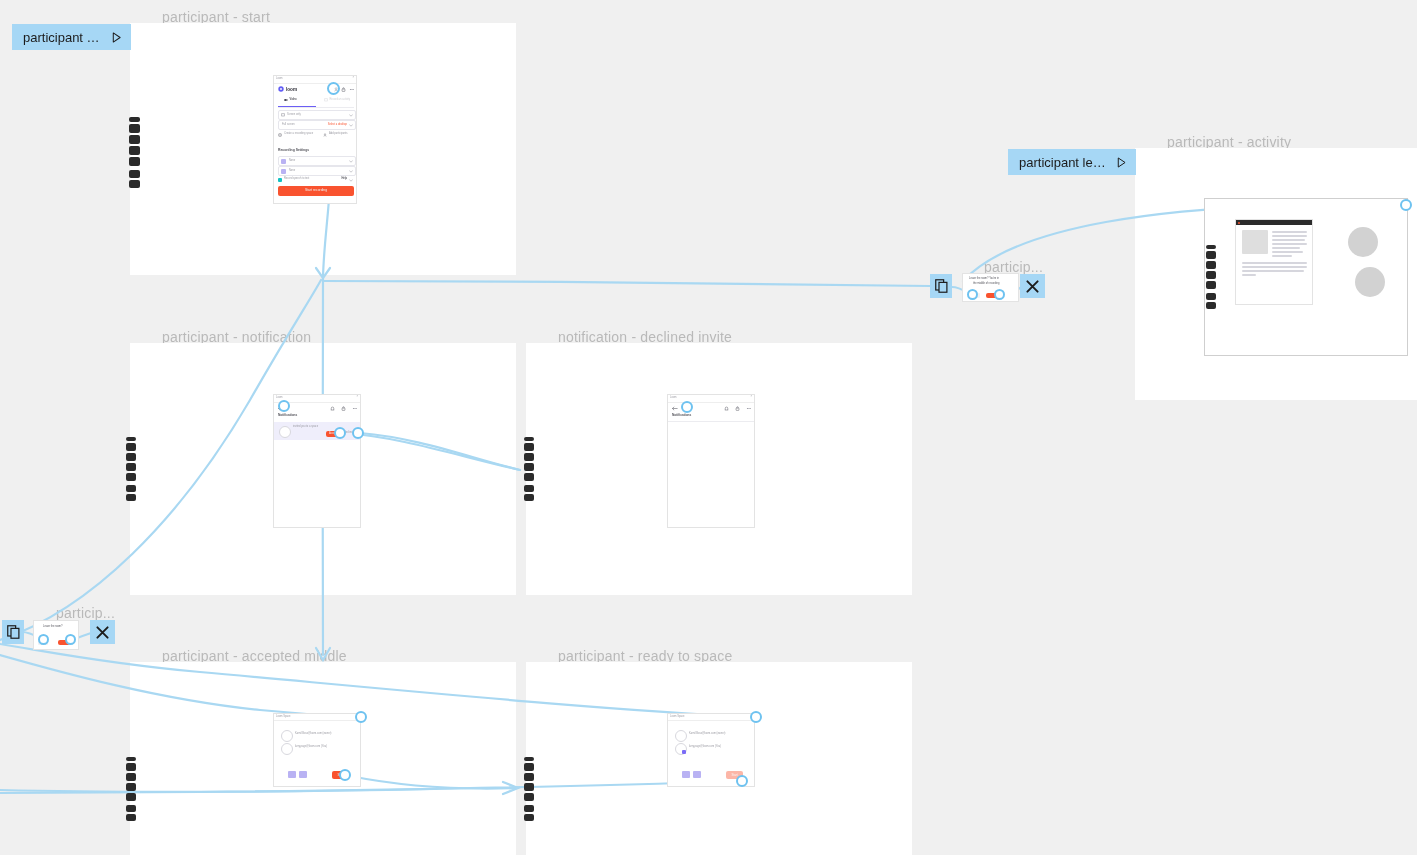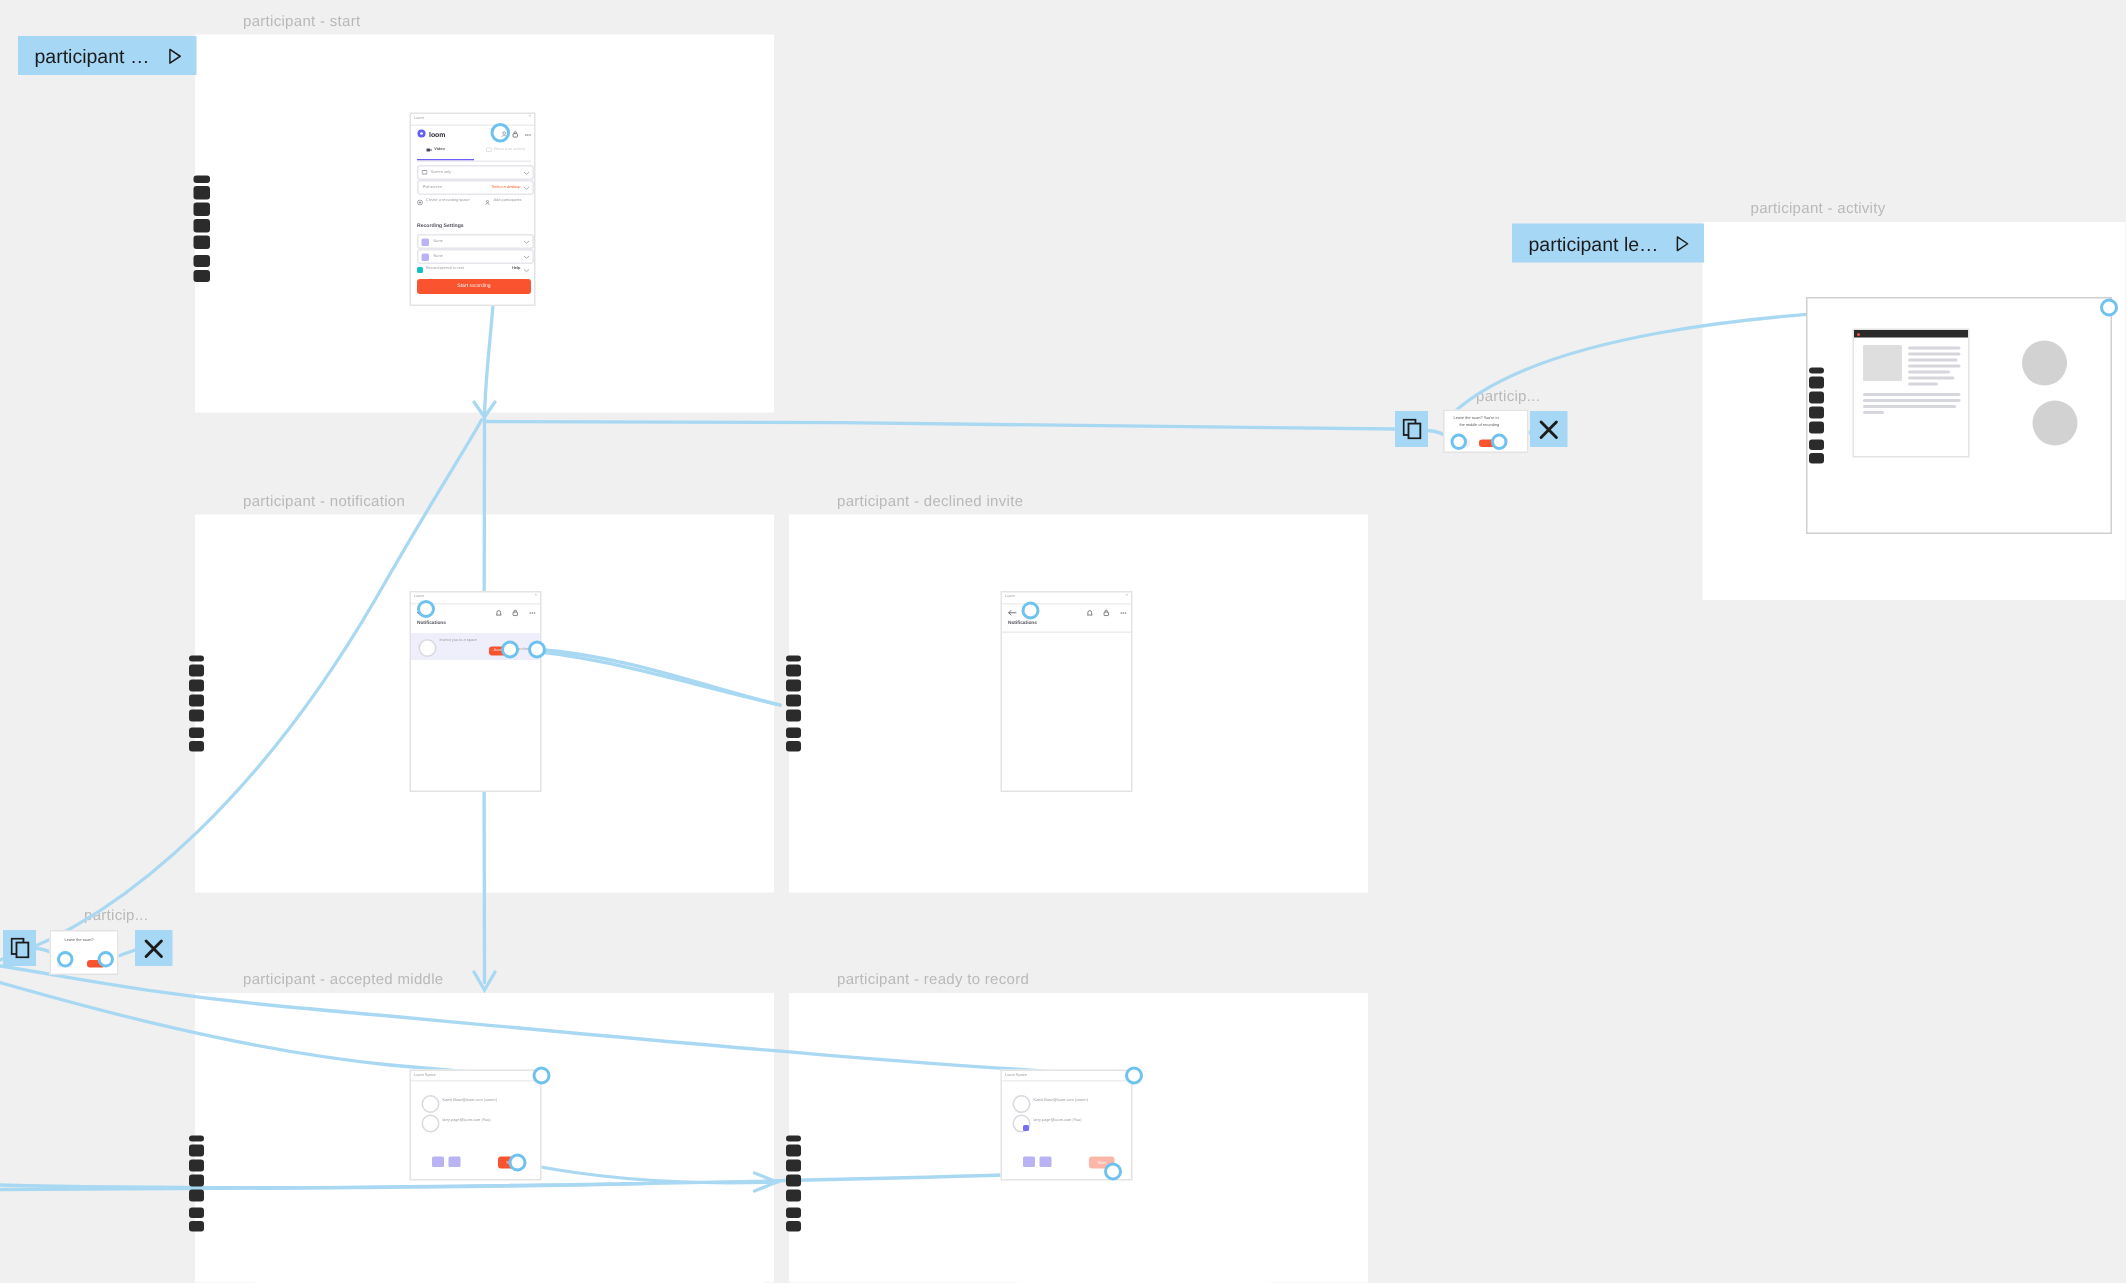--- a/index.html
+++ b/index.html
@@ -10,21 +10,21 @@
     -webkit-font-smoothing:antialiased;
   }
   .canvas{position:absolute;inset:0;}
   .layer{position:absolute;left:0;top:0;width:1417px;height:855px;}
   #edges{pointer-events:none;z-index:5;}
   #nodes{z-index:10;}
 
   
   .frame{position:absolute;background:#ffffff;}
   .frame-label{
-    position:absolute;font-size:10px;color:#b9b9b9;letter-spacing:.2px;
+    position:absolute;font-size:14px;color:#b9b9b9;letter-spacing:.2px;
     white-space:nowrap;
     padding-left:32px;
   }
 
   
   .flow-badge{
     position:absolute;background:#a6d7f5;display:flex;align-items:center;
     height:26px;padding:0 9px 0 11px;gap:9px;box-sizing:border-box;
   }
   .flow-badge .fb-text{
@@ -77,27 +77,27 @@
 <div class="canvas">
 
   <div class="layer">
 
     <div class="frame-label" style="left:130px;top:9px;">participant - start</div>
     <div class="frame" style="left:130px;top:23px;width:386px;height:252px;"></div>
 
     <div class="frame-label" style="left:130px;top:329px;">participant - notification</div>
     <div class="frame" style="left:130px;top:343px;width:386px;height:252px;"></div>
 
-    <div class="frame-label" style="left:526px;top:329px;">participant - declined invite</div>
+    <div class="frame-label" style="left:526px;top:329px;">notification - declined invite</div>
     <div class="frame" style="left:526px;top:343px;width:386px;height:252px;"></div>
 
     <div class="frame-label" style="left:130px;top:648px;">participant - accepted middle</div>
     <div class="frame" style="left:130px;top:662px;width:386px;height:193px;"></div>
 
-    <div class="frame-label" style="left:526px;top:648px;">participant - ready to record</div>
+    <div class="frame-label" style="left:526px;top:648px;">participant - ready to space</div>
     <div class="frame" style="left:526px;top:662px;width:386px;height:193px;"></div>
 
     <div class="frame-label" style="left:1135px;top:134px;">participant - activity</div>
     <div class="frame" style="left:1135px;top:148px;width:282px;height:252px;"></div>
 
     <div class="frame-label" style="left:24px;top:605px;">particip...</div>
     <div class="frame-label" style="left:952px;top:259px;">particip...</div>
   </div>
 
   <svg class="layer" id="edges" viewBox="0 0 1417 855">

